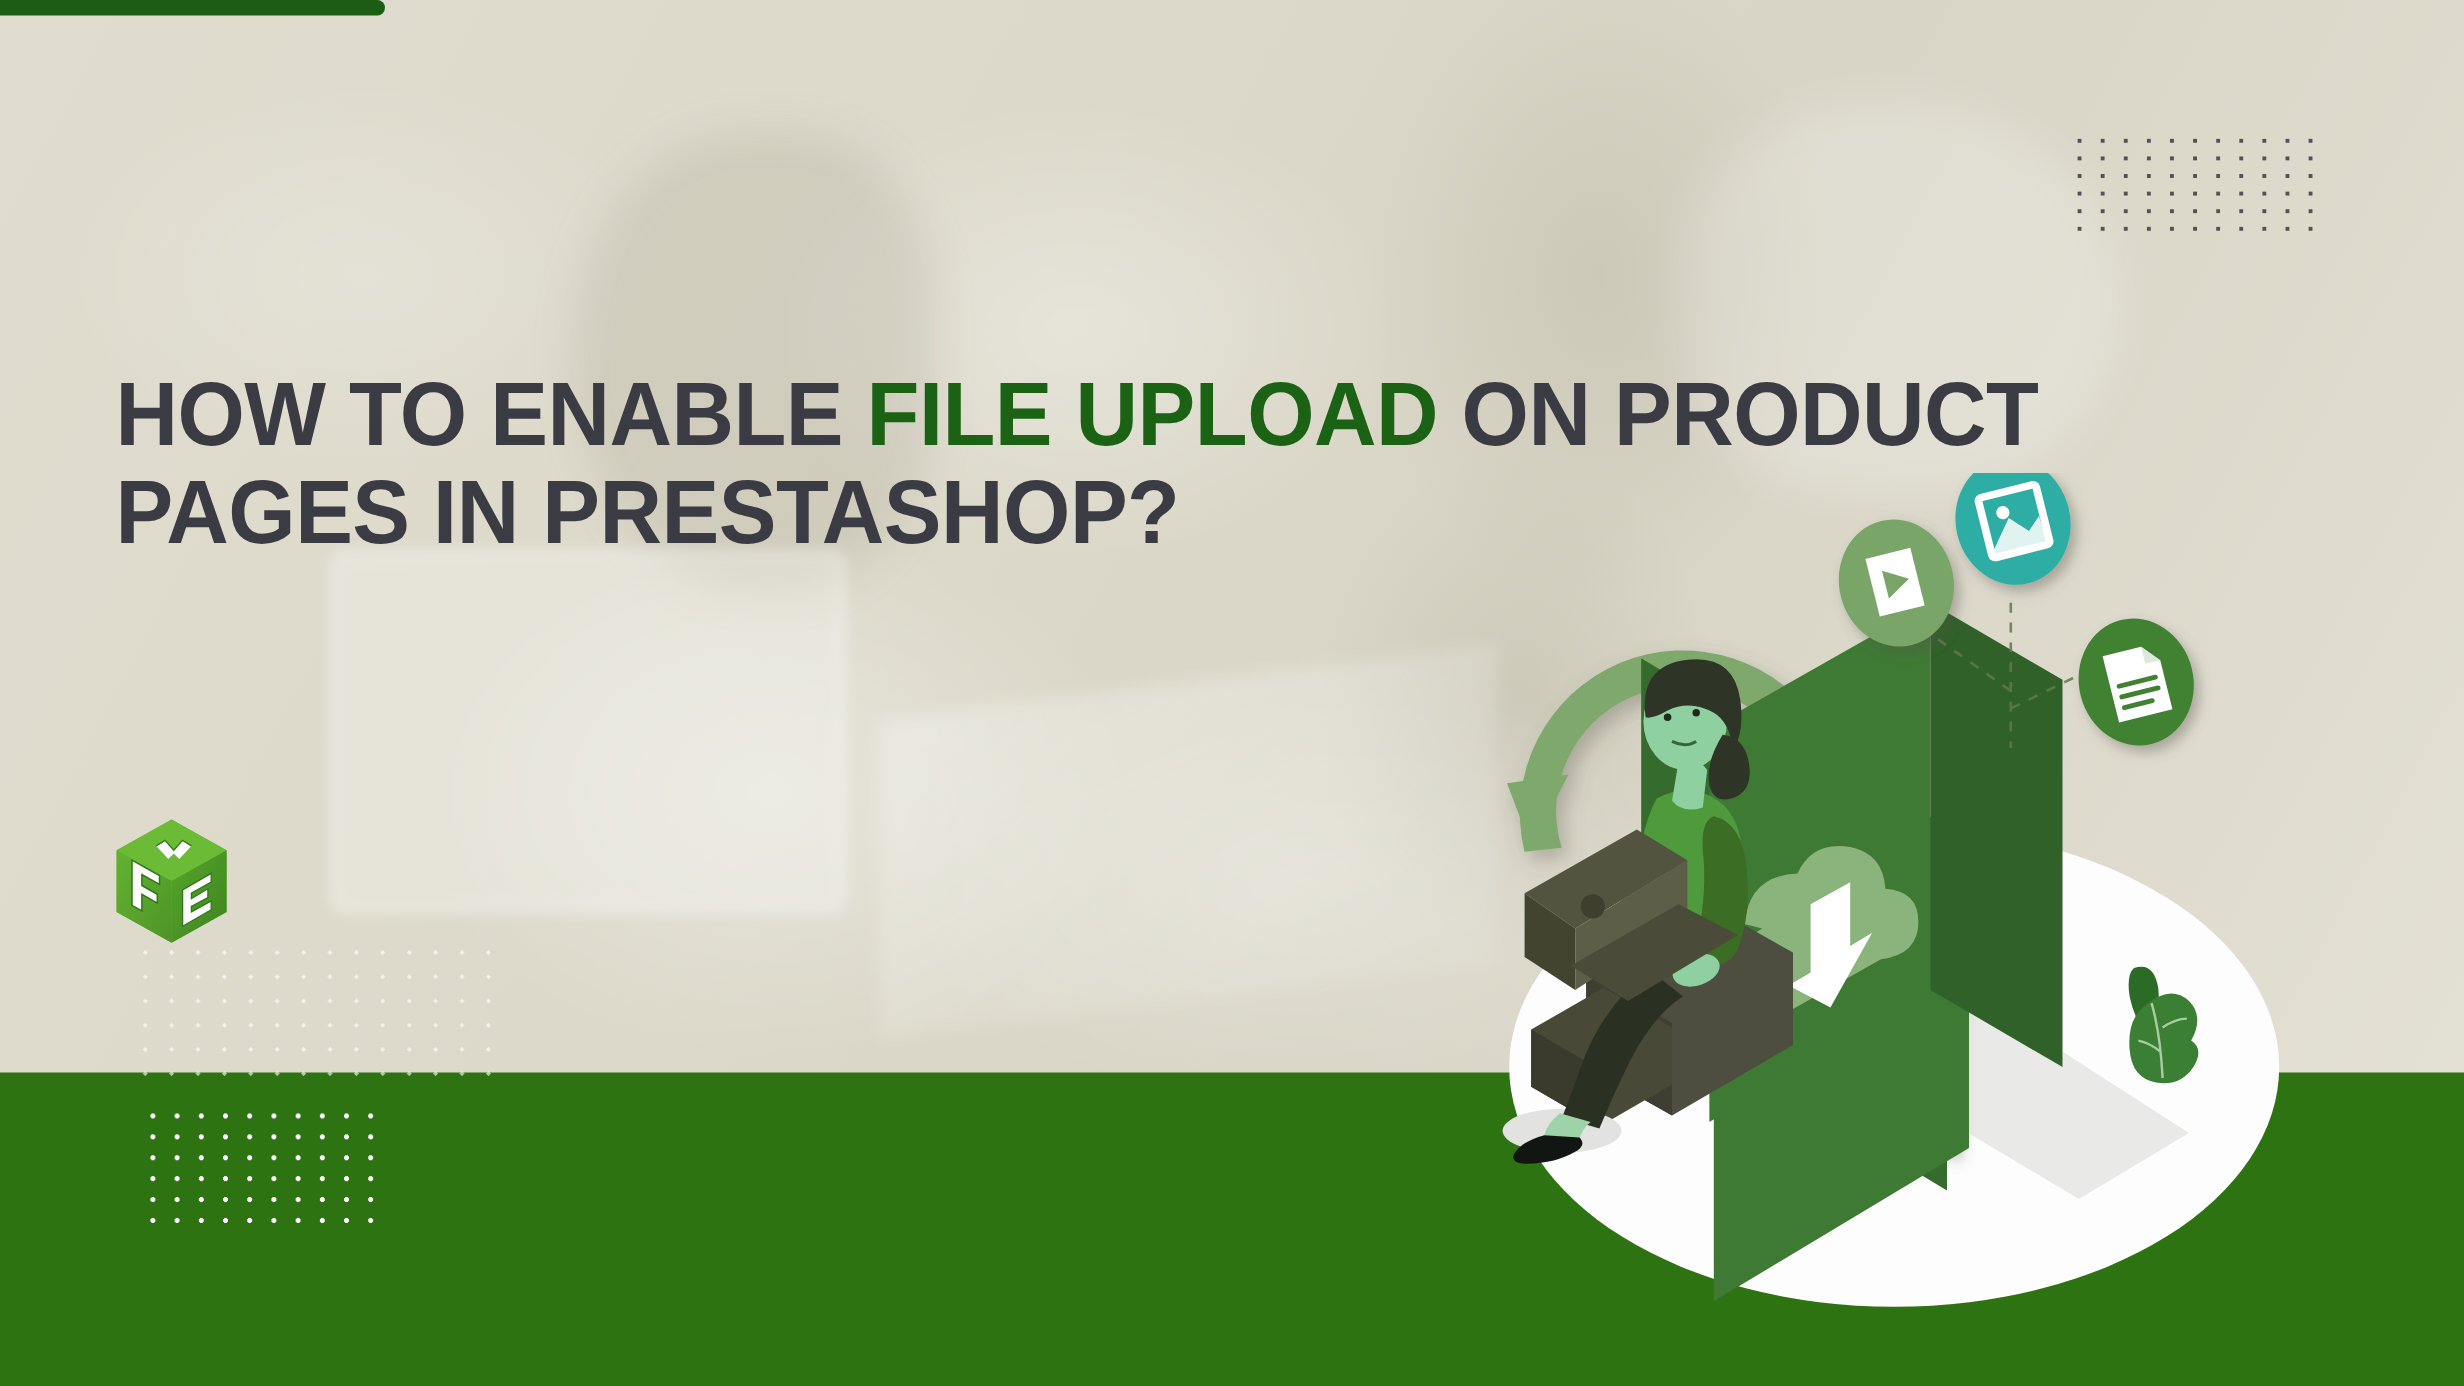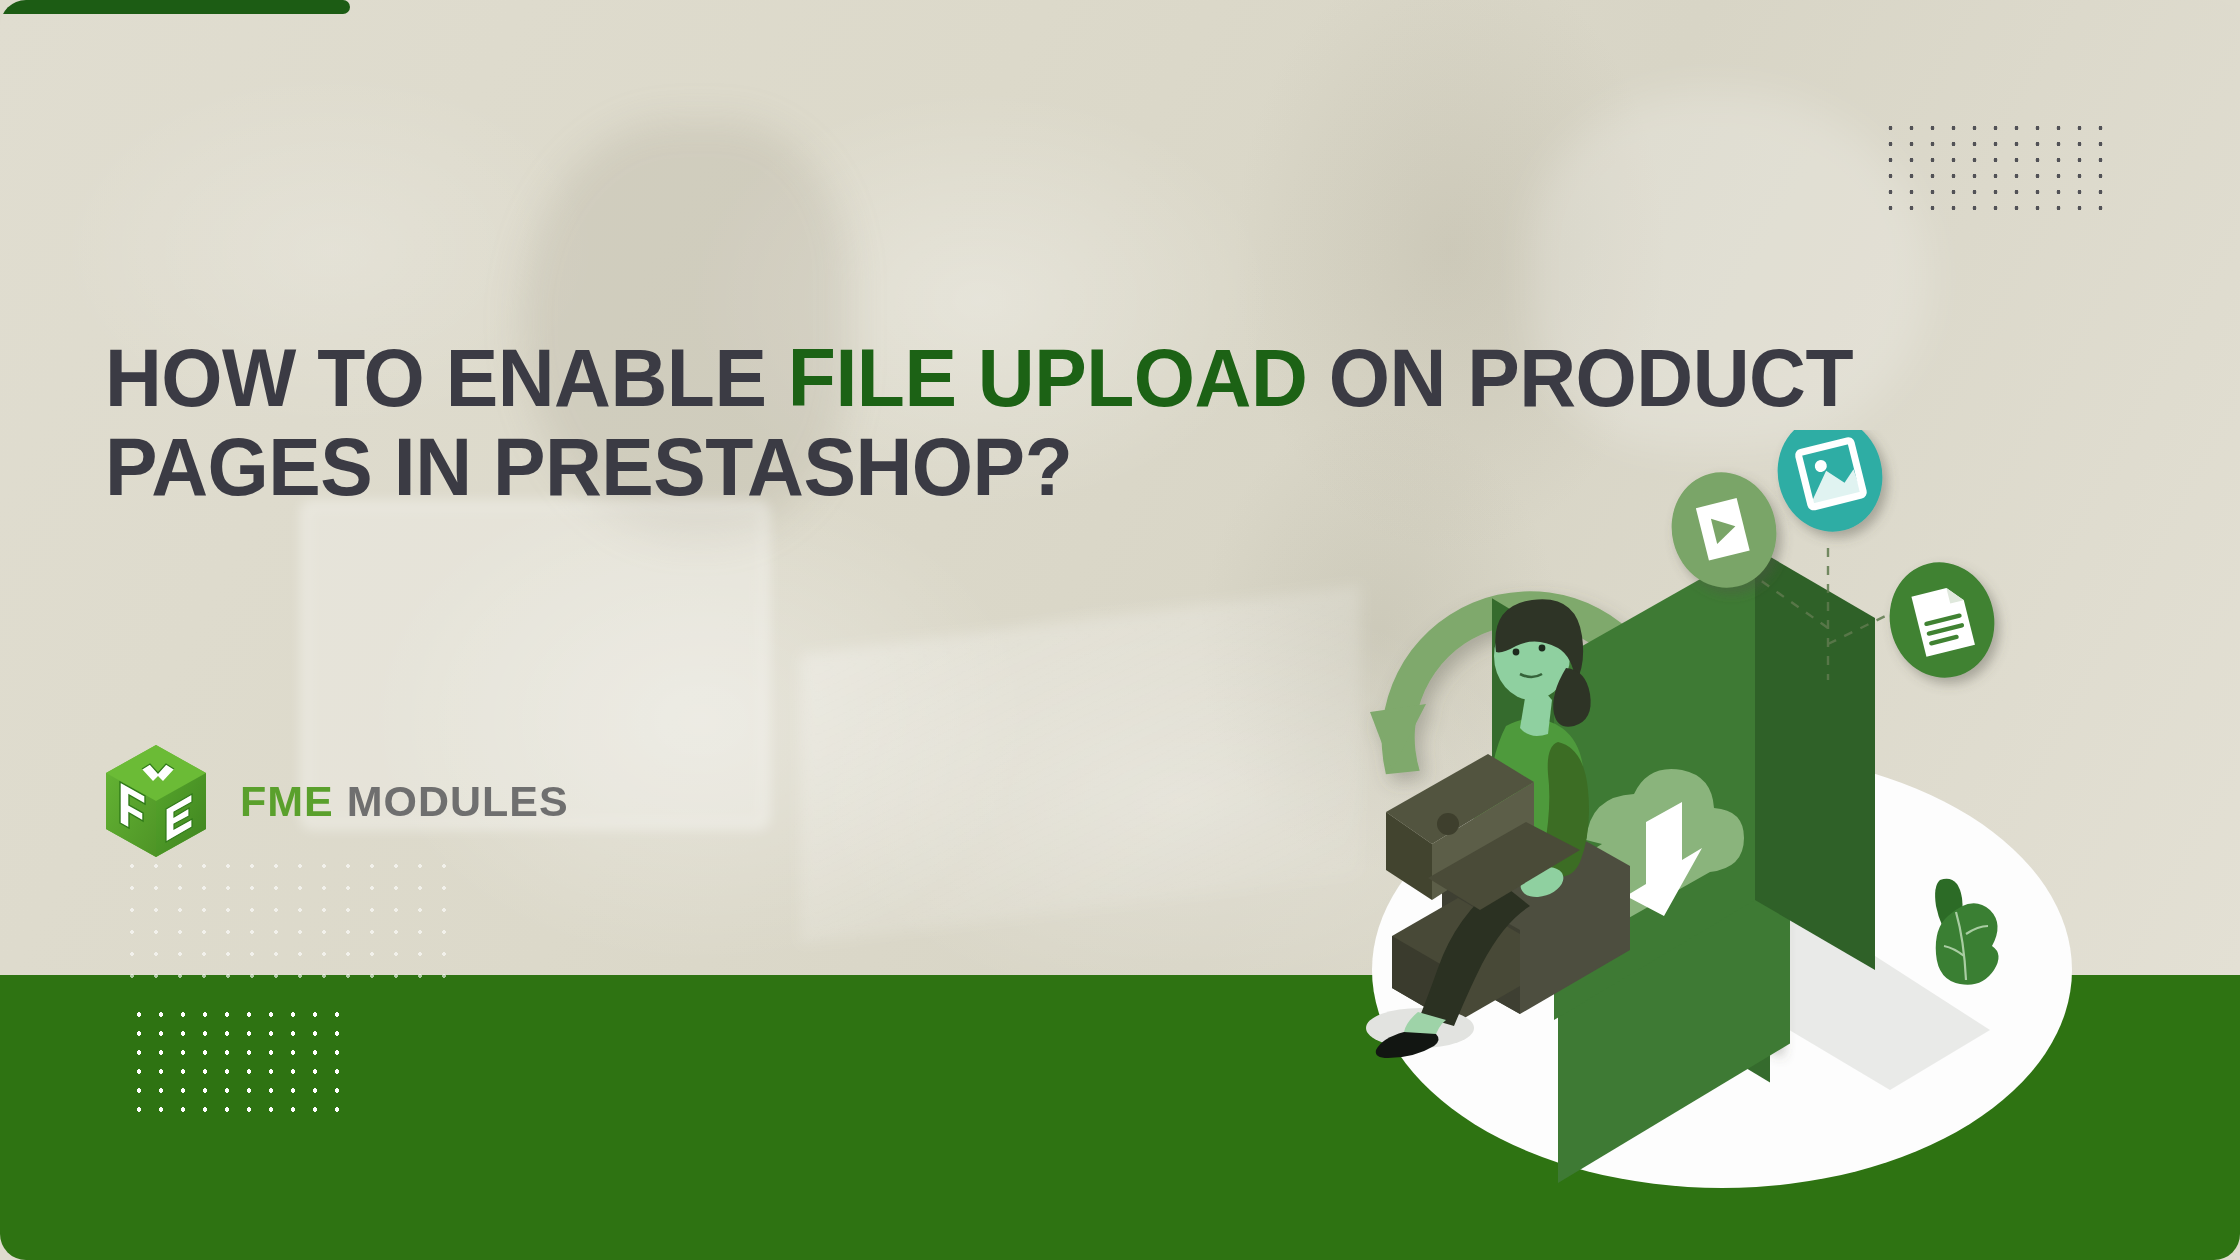--- a/index.html
+++ b/index.html
@@ -9,21 +9,20 @@
     background:#dedbcd;
     position:relative;
   }
 
   
   .banner {
     position:absolute; inset:0;
     width:2240px; height:1260px;
     overflow:hidden;
     background:#dedbcd;
-    border-radius:26px;
   }
 
   
   .bg-photo {
     position:absolute; left:0; top:0; width:2240px; height:975px;
     background:
       radial-gradient(ellipse 420px 300px at 980px 300px, rgba(255,255,255,.30), rgba(255,255,255,0) 70%),
       radial-gradient(ellipse 300px 420px at 1450px 250px, rgba(160,155,135,.22), rgba(0,0,0,0) 72%),
       radial-gradient(ellipse 460px 340px at 700px 720px, rgba(255,255,255,.32), rgba(255,255,255,0) 72%),
       radial-gradient(ellipse 520px 300px at 1180px 800px, rgba(255,255,255,.26), rgba(255,255,255,0) 70%),
@@ -176,23 +175,20 @@
 
       <path d="M20,40 L45,54 L45,62 L29,53 L29,63 L43,71 L43,79 L29,71 L29,86 L20,81 Z" fill="#ffffff"></path>
       <path d="M20,81 L29,86 L29,71 L43,79 L43,71 L29,63 L29,53 L45,62 L45,54 L20,40 Z" fill="none" stroke="#2f7a18" stroke-width="1.4"></path>
 
       <path d="M42,27 L50,22 L58,31 L66,22 L74,27 L63,39 L58,34 L53,39 Z" fill="#ffffff"></path>
       <path d="M42,27 L50,22 L58,31 L66,22 L74,27" fill="none" stroke="#2f7a18" stroke-width="1.2"></path>
 
       <path d="M66,67 L92,52 L92,60 L74,70 L74,75 L89,66 L89,74 L74,82 L74,87 L92,77 L92,85 L66,100 Z" fill="#ffffff"></path>
       <path d="M66,67 L92,52 L92,60 L74,70 L74,75 L89,66 L89,74 L74,82 L74,87 L92,77 L92,85 L66,100 Z" fill="none" stroke="#2f7a18" stroke-width="1.2"></path>
     </svg>
-    <div class="logo-text">
-      <span class="fme">FME</span><span>&nbsp;</span><span class="mod">MODULES</span>
-    </div>
   </div>
 
   <div class="illus">
     <svg viewBox="0 0 760 760">
       <defs>
         <filter id="sh" x="-30%" y="-30%" width="170%" height="170%">
           <feDropShadow dx="6" dy="8" stdDeviation="9" flood-color="#5c5c50" flood-opacity=".35"></feDropShadow>
         </filter>
         <filter id="sh2" x="-30%" y="-30%" width="170%" height="170%">
           <feDropShadow dx="5" dy="6" stdDeviation="6" flood-color="#55554a" flood-opacity=".40"></feDropShadow>

